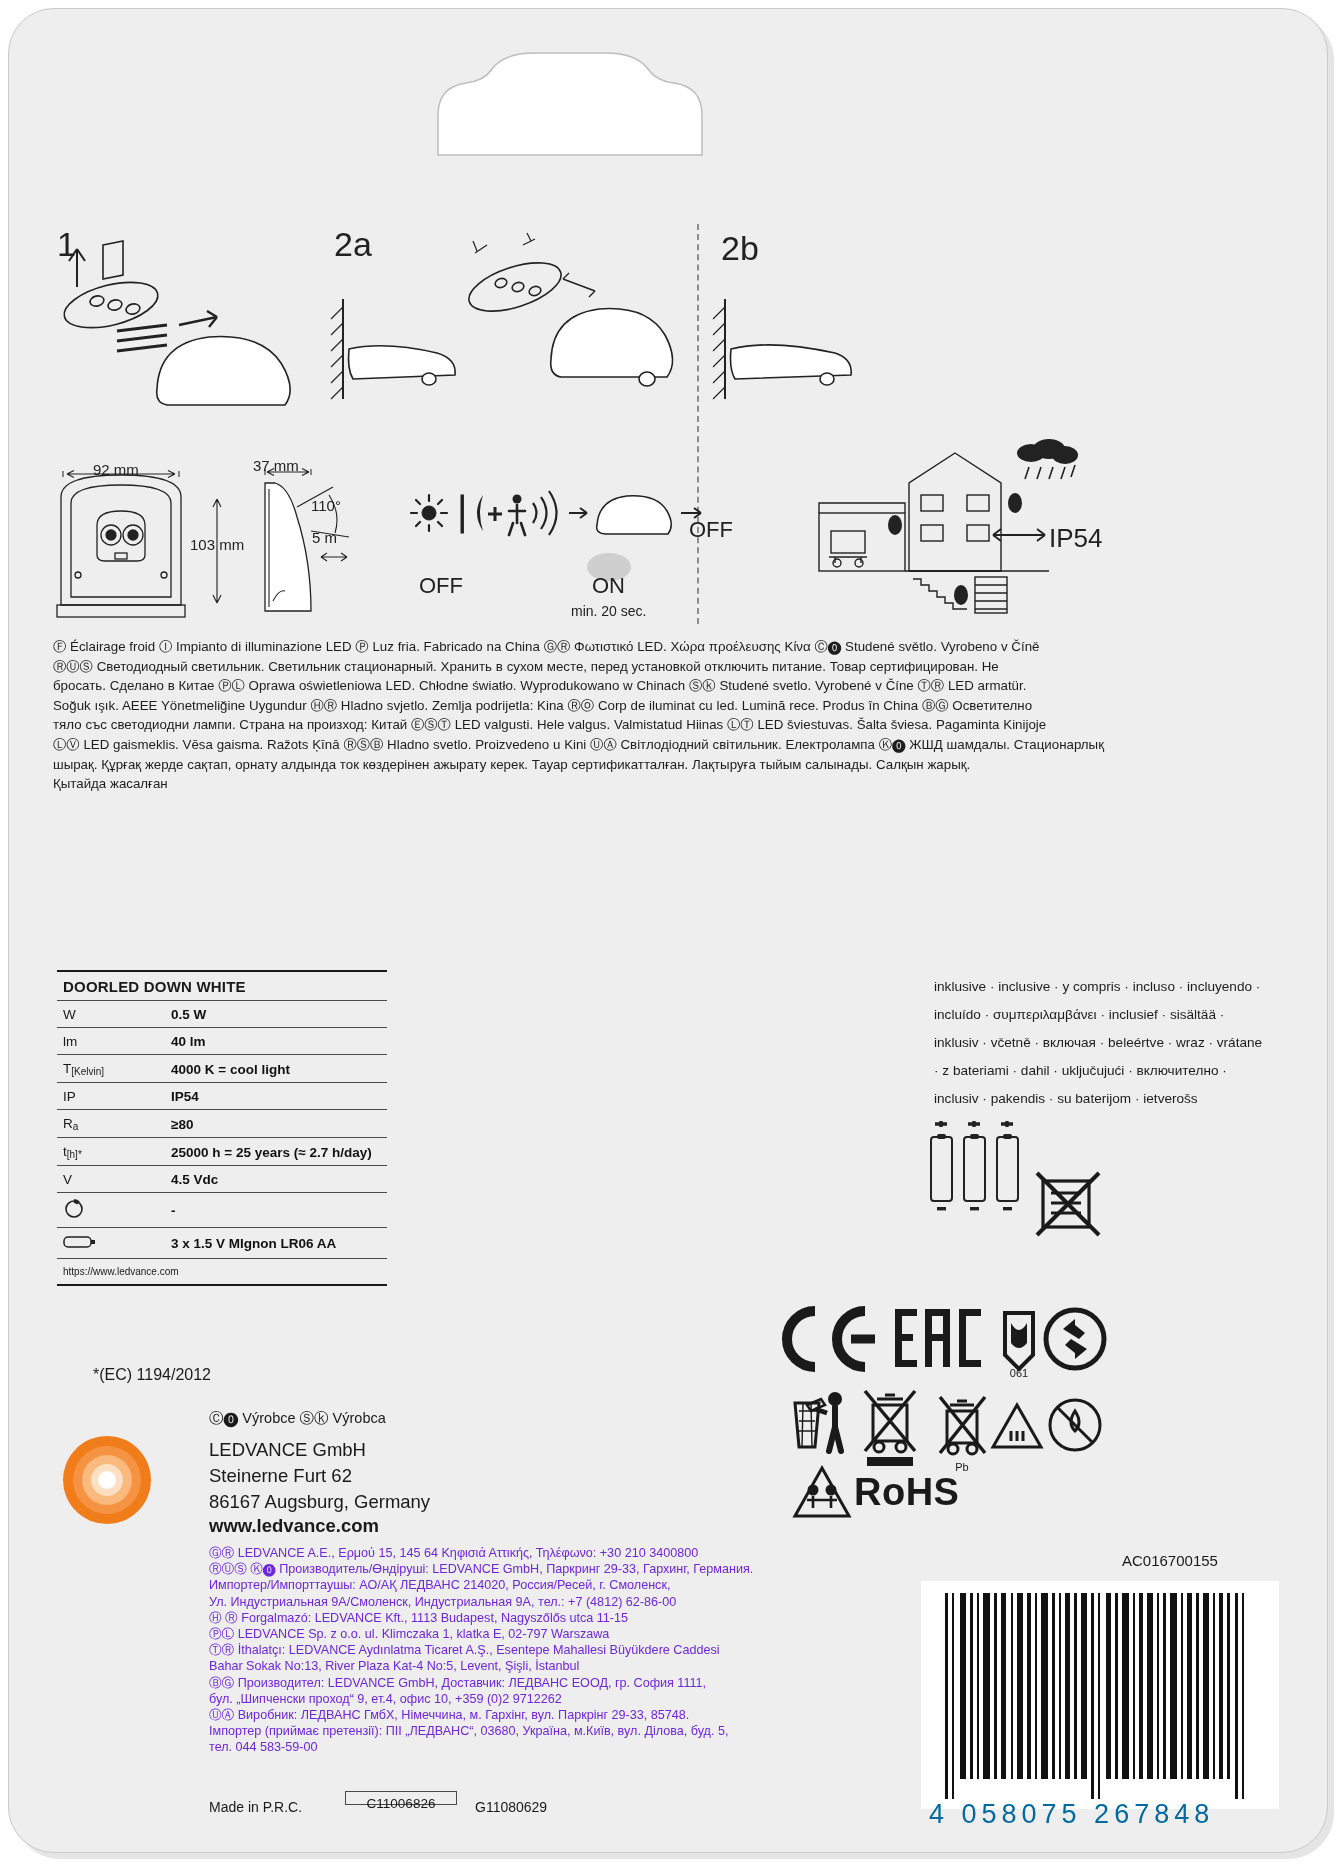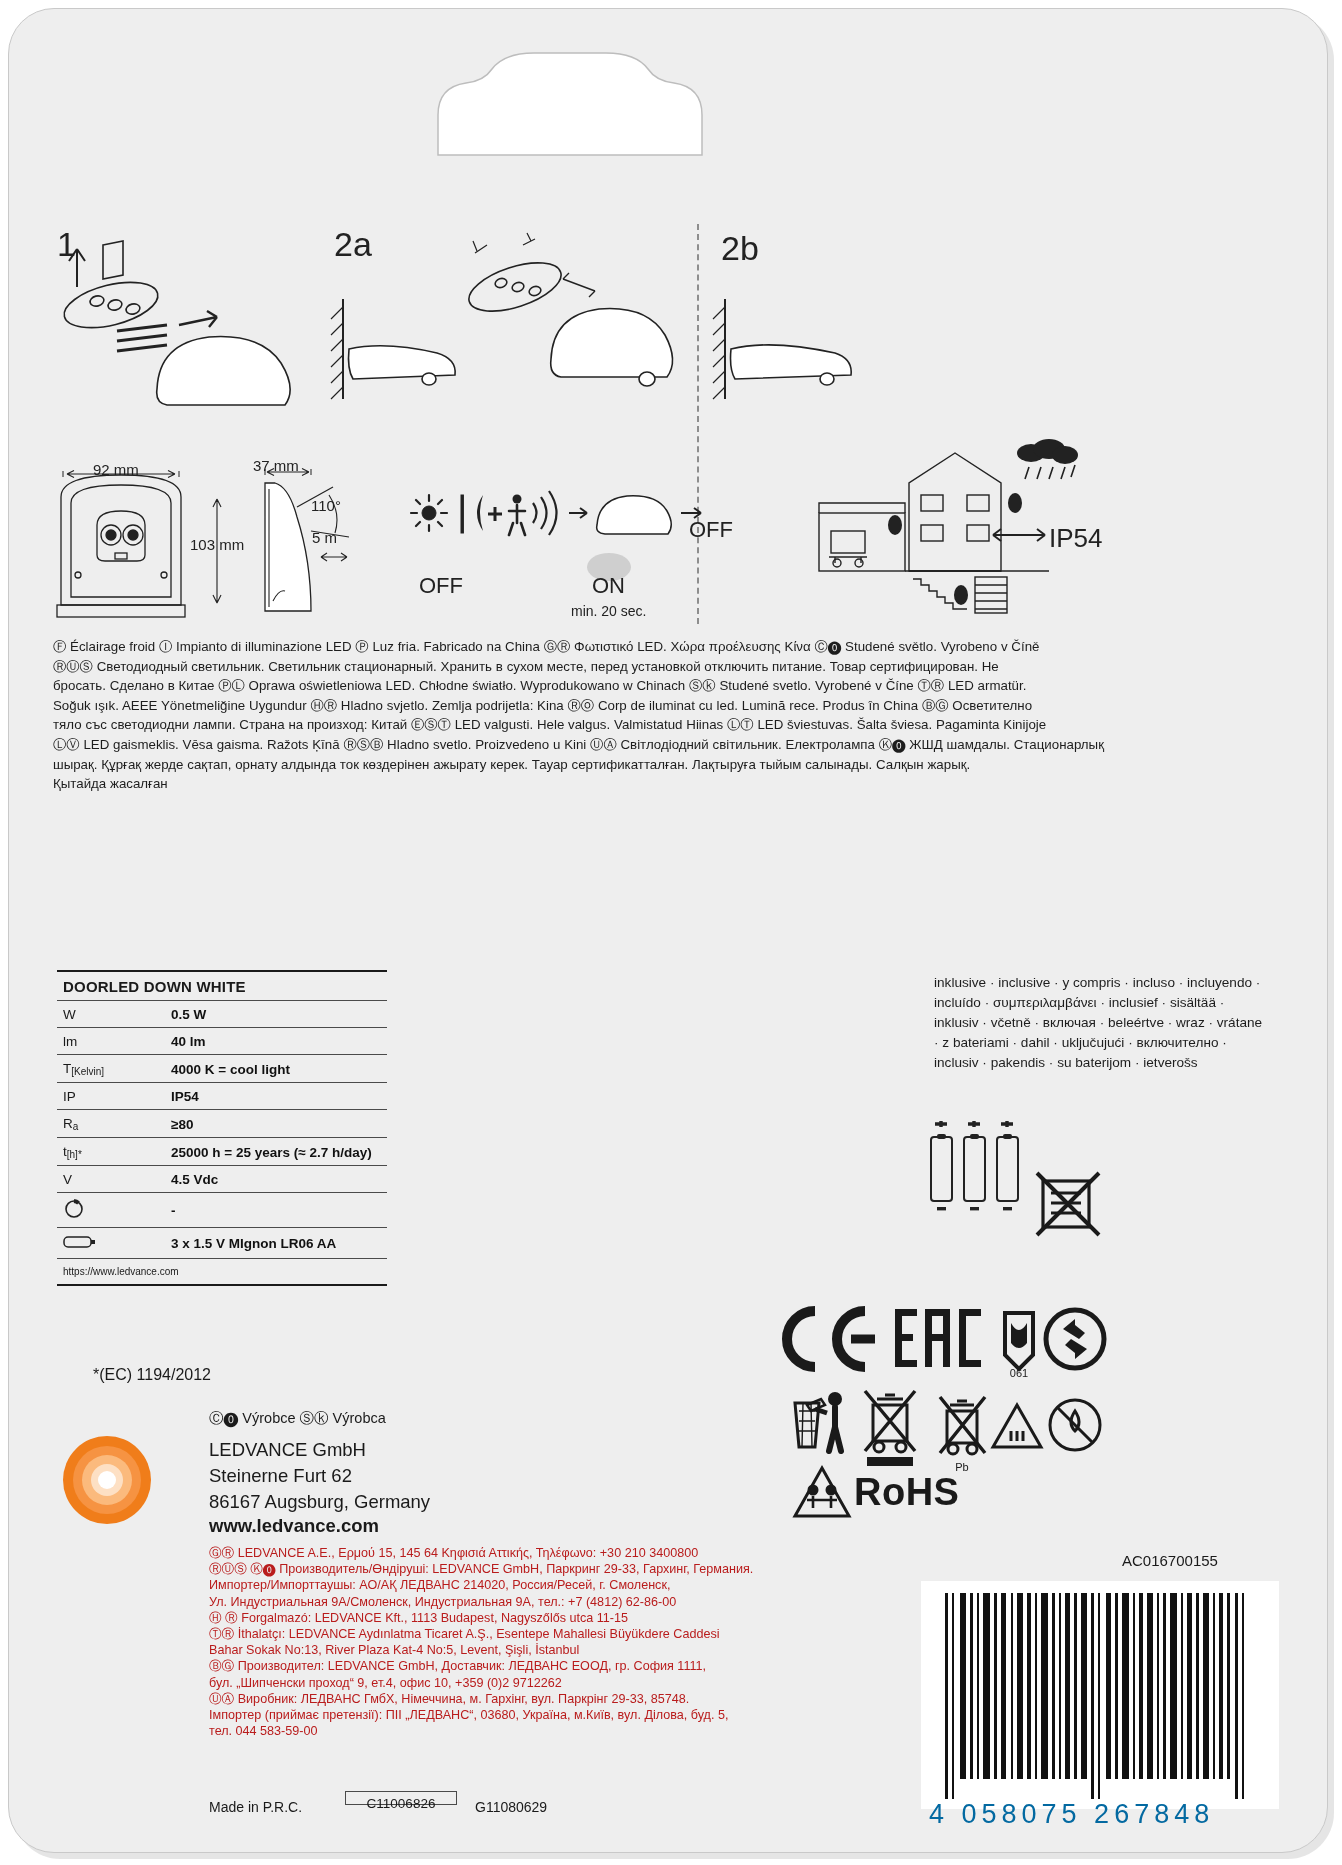--- a/index.html
+++ b/index.html
@@ -61,30 +61,30 @@
     font-weight: bold; font-size:15px; letter-spacing:.2px;
   }
   .spec td.k { width: 108px; color:#1a1a1a; }
   .spec td.v { font-weight: bold; color:#111; }
   .sub { font-size:10px; vertical-align: -2px; }
   .url-row td { border-bottom: 2.4px solid #1a1a1a !important; font-size:10px; padding-top:5px;}
   .ecnote { position:absolute; left:48px; top:1357px; font-size:16px; color:#1a1a1a;margin-left:36px; }
   
   .incl {
     position:absolute; left:925px; top:964px; width:330px;
-    font-size:13.6px; line-height:20px; color:#1d1d1d;
+    font-size:13.6px; line-height:28px; color:#1d1d1d;
   }
   
   .mfr-label { position:absolute; left:200px; top:1400px; font-size:14.5px; }
   .mfr-name  { position:absolute; left:200px; top:1428px; font-size:18.5px; line-height:26px; }
   .mfr-web   { position:absolute; left:200px; top:1506px; font-size:18.5px; font-weight:bold; }
   .lamp-glow { position:absolute; left:52px; top:1425px; width:92px; height:92px; }
   .addr {
     position:absolute; left:200px; top:1536px; width:660px;
-    font-size:12.6px; line-height:16.2px; color:#b91c1c;
+    font-size:12.6px; line-height:16.2px; color:#6d28d9;
   }
   .madein { position:absolute; left:200px; top:1790px; font-size:14px; }
   .codebox {
     position:absolute; left:336px; top:1782px; width:112px; height:14px;
     border:1px solid #4a4a4a; font-size:13.5px; text-align:center; line-height:23px;
   }
   .code2 { position:absolute; left:466px; top:1790px; font-size:14px; }
   
   .certs { position:absolute; left:770px; top:1290px; width:330px; height:180px; }
   .rohs { position:absolute; left:845px; top:1462px; font-size:38px; font-weight:bold; letter-spacing:.5px;}
@@ -458,20 +458,21 @@
     <div>86167 Augsburg, Germany</div>
   </div>
   <div class="mfr-web">www.ledvance.com</div>
 
   <div class="addr">
     <div>ⒼⓇ LEDVANCE A.E., Ερμού 15, 145 64 Κηφισιά Αττικής, Τηλέφωνο: +30 210 3400800</div>
     <div>ⓇⓊⓈ Ⓚ⓿ Производитель/Өндіруші: LEDVANCE GmbH, Паркринг 29-33, Гархинг, Германия.</div>
     <div>Импортер/Импорттаушы: АО/АҚ ЛЕДВАНС 214020, Россия/Ресей, г. Смоленск,</div>
     <div>Ул. Индустриальная 9А/Смоленск, Индустриальная 9А, тел.: +7 (4812) 62-86-00</div>
     <div>Ⓗ Ⓡ Forgalmazó: LEDVANCE Kft., 1113 Budapest, Nagyszőlős utca 11-15</div>
+    <div>ⓅⓁ LEDVANCE Sp. z o.o. ul. Klimczaka 1, klatka E, 02-797 Warszawa</div>
     <div>ⓉⓇ İthalatçı: LEDVANCE Aydınlatma Ticaret A.Ş., Esentepe Mahallesi Büyükdere Caddesi</div>
     <div>Bahar Sokak No:13, River Plaza Kat-4 No:5, Levent, Şişli, İstanbul</div>
     <div>ⒷⒼ Производител: LEDVANCE GmbH, Доставчик: ЛЕДВАНС ЕООД, гр. София 1111,</div>
     <div>бул. „Шипченски проход“ 9, ет.4, офис 10, +359 (0)2 9712262</div>
     <div>ⓊⒶ Виробник: ЛЕДВАНС ГмбХ, Німеччина, м. Гархінг, вул. Паркрінг 29-33, 85748.</div>
     <div>Імпортер (приймає претензії): ПІІ „ЛЕДВАНС“, 03680, Україна, м.Київ, вул. Ділова, буд. 5,</div>
     <div>тел. 044 583-59-00</div>
   </div>
 
   <div class="madein">Made in P.R.C.</div>

